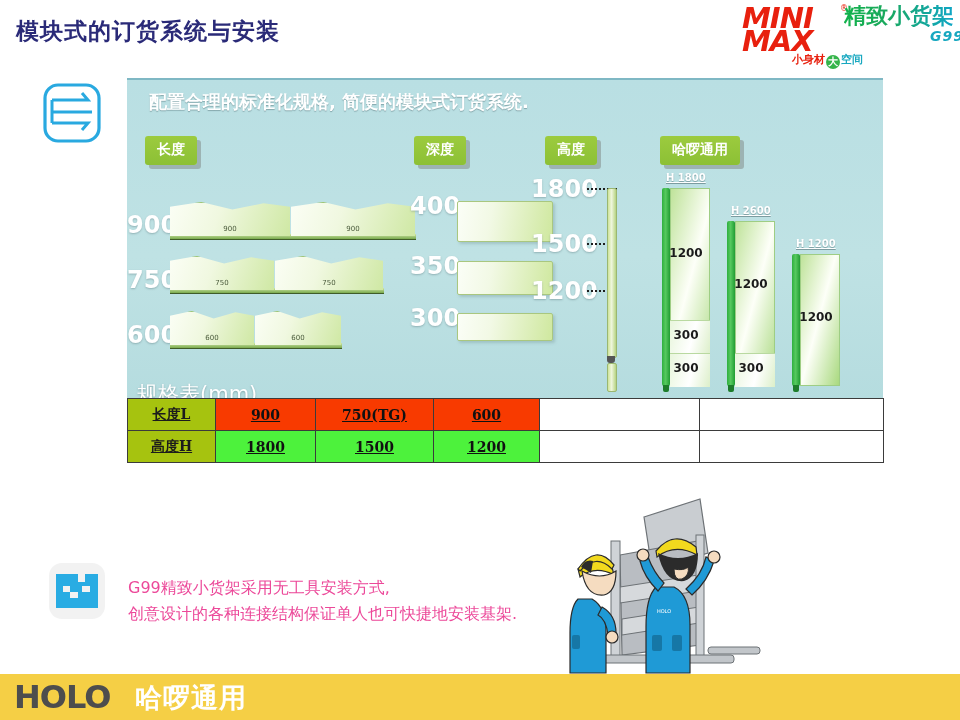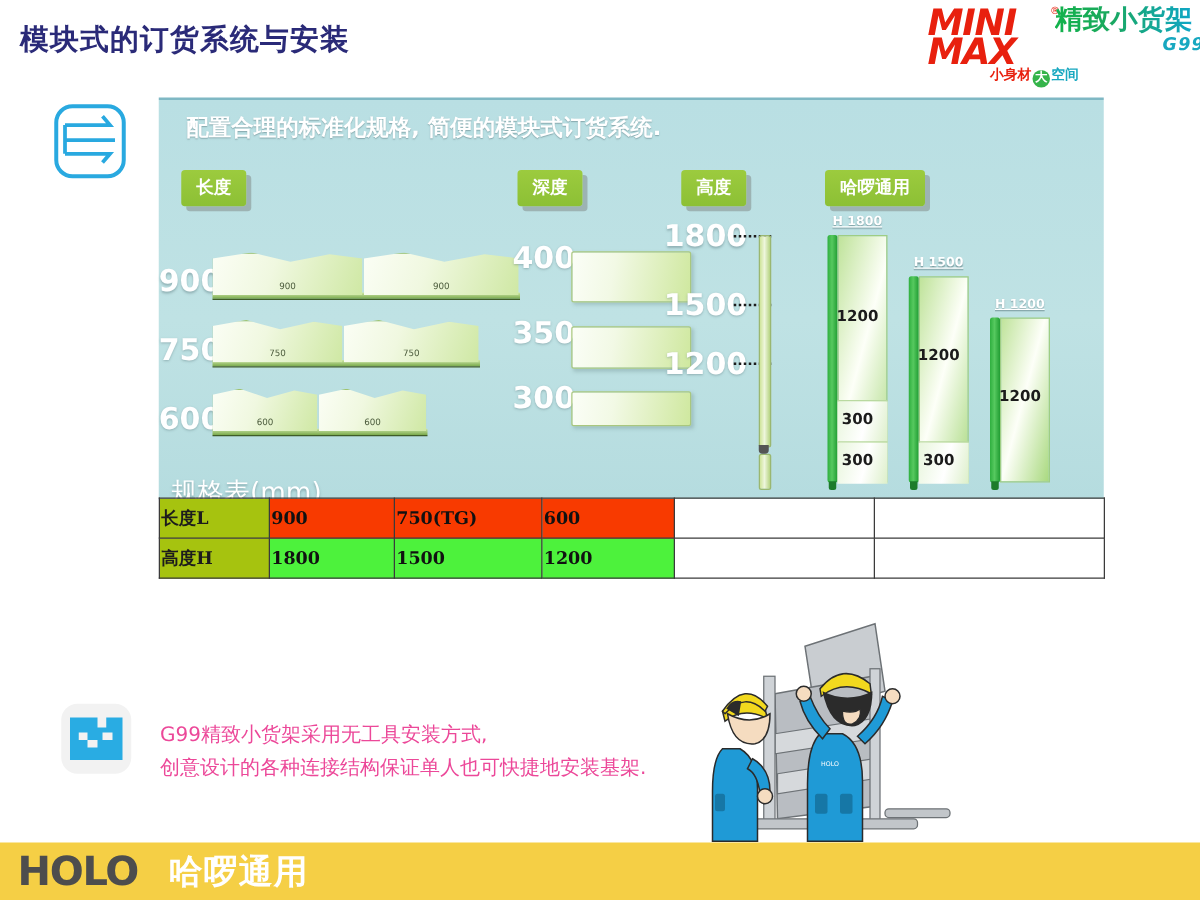--- a/index.html
+++ b/index.html
@@ -154,22 +154,22 @@
     text-decoration:underline;
   }
 
   
   .spec-table{
     position:absolute;left:127px;top:398px;width:756px;
     border-collapse:collapse;table-layout:fixed;
     font-family:"DejaVu Serif","Liberation Serif",serif;
   }
   .spec-table td{
-    border:1px solid #3b3b3b;height:29px;
-    font-size:14px;font-weight:bold;color:#111111;background:#ffffff;
+    border:1px solid #3b3b3b;height:29px;text-align:center;
+    font-size:14px;font-weight:bold;color:#111111;background:#ffffff;text-decoration:underline;
   }
   .spec-table td.lab{background:#a6c30f;color:#1c1c1c;font-size:14px;}
   .spec-table td.red{background:#f83a00;}
   .spec-table td.blue{background:#0f9bd7;}
   .spec-table td.green{background:#4df23c;}
   .spec-table td.blank{background:#ffffff;border-color:#3b3b3b;}
 
   
   .bottom-text{
     position:absolute;left:128px;top:575px;
@@ -291,21 +291,21 @@
       <div class="postfoot"></div>
       <div class="panelbody"></div>
       <div class="bodytxt" style="top:58px;">1200</div>
       <div class="seg" style="top:132px;height:33px;"></div>
       <div class="segtxt" style="top:140px;">300</div>
       <div class="seg" style="top:165px;height:33px;"></div>
       <div class="segtxt" style="top:173px;">300</div>
     </div>
 
     <div class="bb" style="left:600px;top:141px;width:48px;height:165px;">
-      <div class="cap">H 1500</div>
+      <div class="cap">H 2600</div>
       <div class="post"></div>
       <div class="postfoot"></div>
       <div class="panelbody"></div>
       <div class="bodytxt" style="top:56px;">1200</div>
       <div class="seg" style="top:132px;height:33px;"></div>
       <div class="segtxt" style="top:140px;">300</div>
     </div>
 
     <div class="bb" style="left:665px;top:174px;width:48px;height:132px;">
       <div class="cap">H 1200</div>

